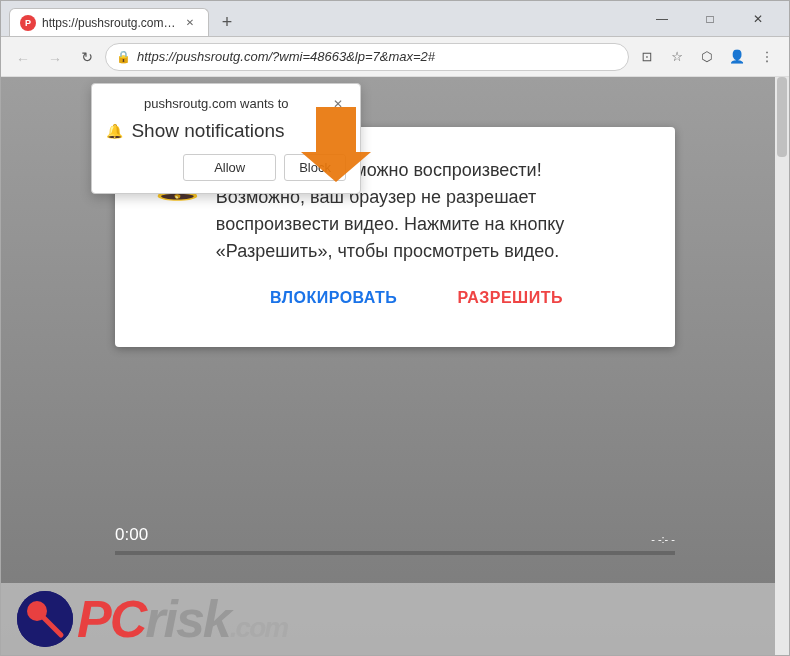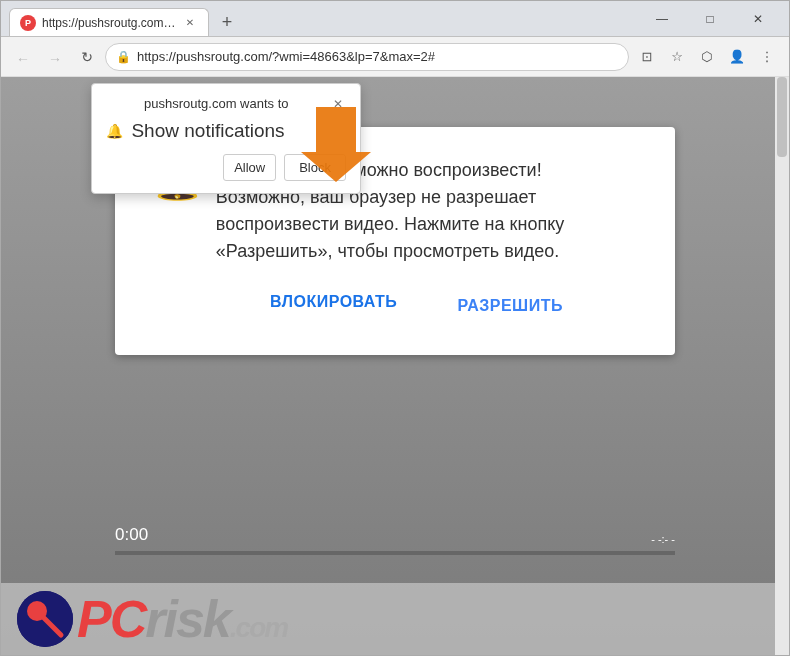--- a/index.html
+++ b/index.html
@@ -163,20 +163,21 @@
       font-size: 12px;
     }
 
     .address-text {
       flex: 1;
       font-size: 13px;
       color: #333;
       overflow: hidden;
       text-overflow: ellipsis;
       white-space: nowrap;
+      font-style: italic;
     }
 
     .toolbar-actions {
       display: flex;
       gap: 2px;
       align-items: center;
     }
 
     .toolbar-icon-btn {
       width: 28px;
@@ -251,27 +252,26 @@
       color: #1a73e8;
       font-size: 16px;
       font-weight: bold;
       letter-spacing: 0.5px;
       cursor: pointer;
       text-transform: uppercase;
       margin-left: 43px;
     }
 
     .video-btn-allow {
-      color: #3b82f6;
+      color: #ef4444;
       font-size: 16px;
       font-weight: bold;
       letter-spacing: 0.5px;
       cursor: pointer;
       text-transform: uppercase;
-      margin-top: 8px;
     }
 
     
     .video-scrubber {
       position: absolute;
       bottom: 100px;
       left: 50%;
       transform: translateX(-50%);
       width: 560px;
       height: 4px;
@@ -393,21 +393,21 @@
       color: #333;
     }
 
     .popup-actions {
       display: flex;
       gap: 8px;
       justify-content: flex-end;
     }
 
     .popup-allow-btn {
-      padding: 5px 10px;
+      padding: 5px 30px;
       background: #fff;
       border: 1px solid #ccc;
       border-radius: 3px;
       font-size: 13px;
       color: #333;
       cursor: pointer;
     }
 
     .popup-block-btn {
       padding: 5px 14px;

